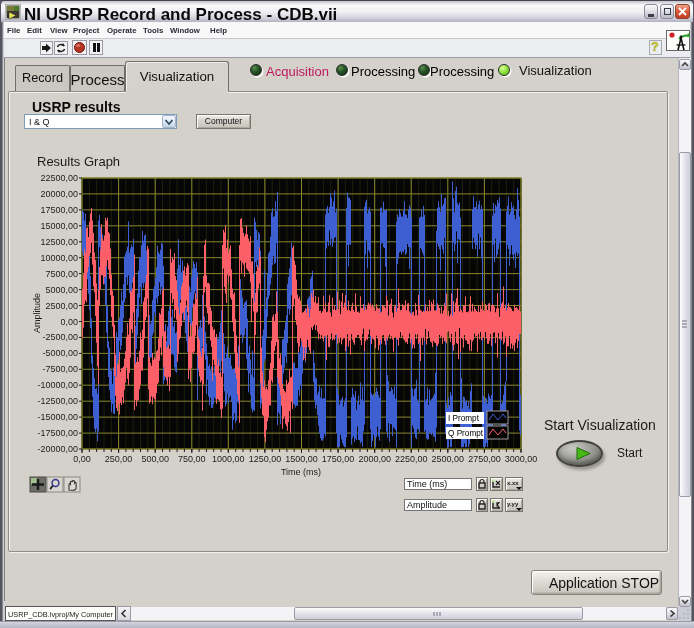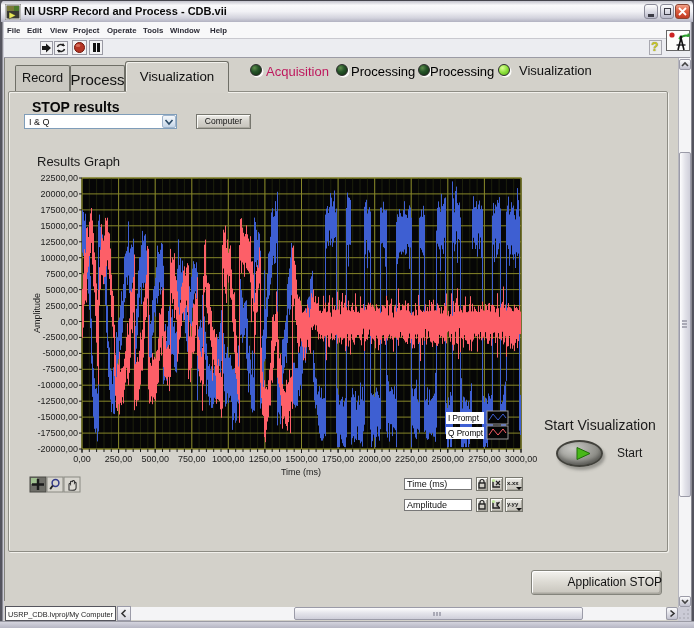--- a/index.html
+++ b/index.html
@@ -13,21 +13,21 @@
 
 <div class="abs" style="left:1px;top:1px;width:692px;height:21px;background:linear-gradient(180deg,#c2c2cc 0%,#f9f9fb 20%,#f1f1f5 50%,#d4d4de 80%,#b2b2c1 100%);border-radius:4px 4px 0 0"></div>
 
 <svg class="abs" style="left:5px;top:4px" width="16" height="16">
 <rect x="0" y="0" width="16" height="16" fill="#fbfbf7" stroke="#777"></rect>
 <rect x="1.5" y="1.5" width="13" height="13" fill="#3a3a32"></rect>
 <rect x="2" y="2" width="12" height="5" fill="#7a7a3a"></rect>
 <path d="M4 8l7 3.5L4 15z" fill="#e8e858" stroke="#222" stroke-width=".5"></path>
 <rect x="9" y="2" width="5" height="5" fill="#4a7a2a"></rect>
 </svg>
-<div class="abs" style="left:24px;top:5px;font-size:11px;font-weight:bold;color:#0a0a0a">NI USRP Record and Process - CDB.vii</div>
+<div class="abs" style="left:24px;top:5px;font-size:17px;font-weight:bold;color:#0a0a0a">NI USRP Record and Process - CDB.vii</div>
 
 <div class="abs" style="left:644px;top:4px;width:14px;height:15px;border-radius:3px;background:linear-gradient(180deg,#fdfdfe,#d6d6e0 60%,#b9b9c9);border:1px solid #8b8b99"></div>
 <div class="abs" style="left:648px;top:14px;width:6px;height:2.5px;background:#3c3c46"></div>
 <div class="abs" style="left:660px;top:4px;width:14px;height:15px;border-radius:3px;background:linear-gradient(180deg,#fdfdfe,#d6d6e0 60%,#b9b9c9);border:1px solid #8b8b99"></div>
 <div class="abs" style="left:663.5px;top:7.5px;width:7px;height:7px;border:1.5px solid #3c3c46"></div>
 <div class="abs" style="left:675px;top:4px;width:15px;height:15px;border-radius:3px;background:linear-gradient(180deg,#f0a088,#dd5f41 45%,#c03a22);border:1px solid #8b4330"></div>
 <svg class="abs" style="left:675px;top:4px" width="15" height="15">
     <path d="M4 4l7 7M11 4l-7 7" stroke="#fff" stroke-width="1.8"></path>
   </svg>
 
@@ -90,21 +90,21 @@
 
 <div class="abs" style="left:250px;top:64px;width:12px;height:12px;border-radius:50%;background:radial-gradient(circle at 35% 30%,#5e8e4c,#27552a 40%,#153a16 78%);border:1px solid #2d2d2d;box-shadow:1.5px 1.5px 0 rgba(252,252,250,.95)"></div>
 <div class="abs" style="left:266px;top:64px;font-size:13px;color:#be185d">Acquisition</div>
 <div class="abs" style="left:336px;top:64px;width:12px;height:12px;border-radius:50%;background:radial-gradient(circle at 35% 30%,#5e8e4c,#27552a 40%,#153a16 78%);border:1px solid #2d2d2d;box-shadow:1.5px 1.5px 0 rgba(252,252,250,.95)"></div>
 <div class="abs" style="left:351px;top:64px;font-size:13px;color:#000">Processing</div>
 <div class="abs" style="left:418px;top:64px;width:12px;height:12px;border-radius:50%;background:radial-gradient(circle at 35% 30%,#5e8e4c,#27552a 40%,#153a16 78%);border:1px solid #2d2d2d;box-shadow:1.5px 1.5px 0 rgba(252,252,250,.95)"></div>
 <div class="abs" style="left:430px;top:64px;font-size:13px;color:#000">Processing</div>
 <div class="abs" style="left:498px;top:64px;width:12px;height:12px;border-radius:50%;background:radial-gradient(circle at 35% 30%,#ddff96,#8ce03a 50%,#55aa18);border:1px solid #2d2d2d;box-shadow:1.5px 1.5px 0 rgba(252,252,250,.95)"></div>
 <div class="abs" style="left:519px;top:63px;font-size:13px;color:#111">Visualization</div>
 
-<div class="abs" style="left:32px;top:99px;font-size:14px;font-weight:bold;color:#0a0a0a">STOP results</div>
+<div class="abs" style="left:32px;top:99px;font-size:14px;font-weight:bold;color:#0a0a0a">USRP results</div>
 <div class="abs" style="left:24px;top:114px;width:153px;height:15px;background:#fff;border:1px solid #7f9db9"></div>
 <div class="abs" style="left:29px;top:117px;font-size:9px;color:#111">I &amp; Q</div>
 <div class="abs" style="left:162px;top:115px;width:14px;height:13px;background:linear-gradient(180deg,#f4f7fa,#dde7f2 55%,#c3d4e6);border:1px solid #9fb4cc;border-radius:2px"></div>
 <svg class="abs" style="left:162px;top:115px" width="14" height="13">
     <path d="M3.5 5l3.5 4 3.5-4" stroke="#2a4a66" stroke-width="1.6" fill="none"></path>
   </svg>
 <div class="abs btn3d" style="left:196px;top:114px;width:55px;height:15px"></div>
 <div class="abs" style="left:196px;top:116px;width:55px;text-align:center;font-size:8.5px;color:#111">Computer</div>
 
 <div class="abs" style="left:37px;top:154px;font-size:13px;color:#1a1a1a">Results Graph</div>
@@ -210,21 +210,21 @@
   </svg>
 
 <div class="abs" style="left:544px;top:417px;font-size:14px;color:#1a1a1a">Start Visualization</div>
 <div class="abs" style="left:556px;top:440px;width:47px;height:27px;border-radius:50%;background:radial-gradient(ellipse at 35% 28%,#c9c9c5,#8f8f89 62%,#676760);border:2px solid #42423c;box-shadow:2px 3px 3px rgba(80,80,75,.45), inset 0 -3px 4px rgba(0,0,0,.3)"></div>
 <svg class="abs" style="left:556px;top:440px" width="47" height="27">
     <path d="M21 7.5L34 13.5L21 19.5z" fill="#48b818" stroke="#1f6e08"></path>
   </svg>
 <div class="abs" style="left:617px;top:446px;font-size:12px;color:#1a1a1a">Start</div>
 
 <div class="abs" style="left:531px;top:570px;width:131px;height:25px;background:linear-gradient(180deg,#f4f3ef,#dedcd5 45%,#c7c4bc);border:1px solid #84847c;border-radius:3px;box-shadow:inset 1px 1px 0 #fff,inset -1.5px -1.5px 0 #a9a79f"></div>
-<div class="abs" style="left:531px;top:575px;width:131px;text-align:right;font-size:12px;color:#111">Application STOP</div>
+<div class="abs" style="left:531px;top:575px;width:146px;text-align:center;font-size:14px;color:#111">Application STOP</div>
 
 <div class="abs" style="left:678px;top:58px;width:13px;height:549px;background:#f4f4f6;border-left:1px solid #b5b5bd"></div>
 <div class="abs" style="left:679px;top:59px;width:12px;height:11px;background:linear-gradient(180deg,#fdfdfe,#d9d9e2 60%,#c2c2cf);border:1px solid #9b9ba8;border-radius:2px"></div>
 <svg class="abs" style="left:679px;top:59px" width="12" height="11">
     <path d="M3 7l3-3 3 3" stroke="#444" stroke-width="1.6" fill="none"></path>
   </svg>
 <div class="abs" style="left:679px;top:152px;width:12px;height:345px;background:linear-gradient(90deg,#fdfdfe,#e3e3ea 50%,#cfcfda);border:1px solid #9b9ba8;border-radius:2px"></div>
 <div class="abs" style="left:682px;top:323px;width:5px;height:2px;background:#aaaab6;box-shadow:0 3px 0 #aaaab6,0 -3px 0 #aaaab6"></div>
 <div class="abs" style="left:679px;top:596px;width:12px;height:11px;background:linear-gradient(180deg,#fdfdfe,#d9d9e2 60%,#c2c2cf);border:1px solid #9b9ba8;border-radius:2px"></div>
 <svg class="abs" style="left:679px;top:596px" width="12" height="11">

